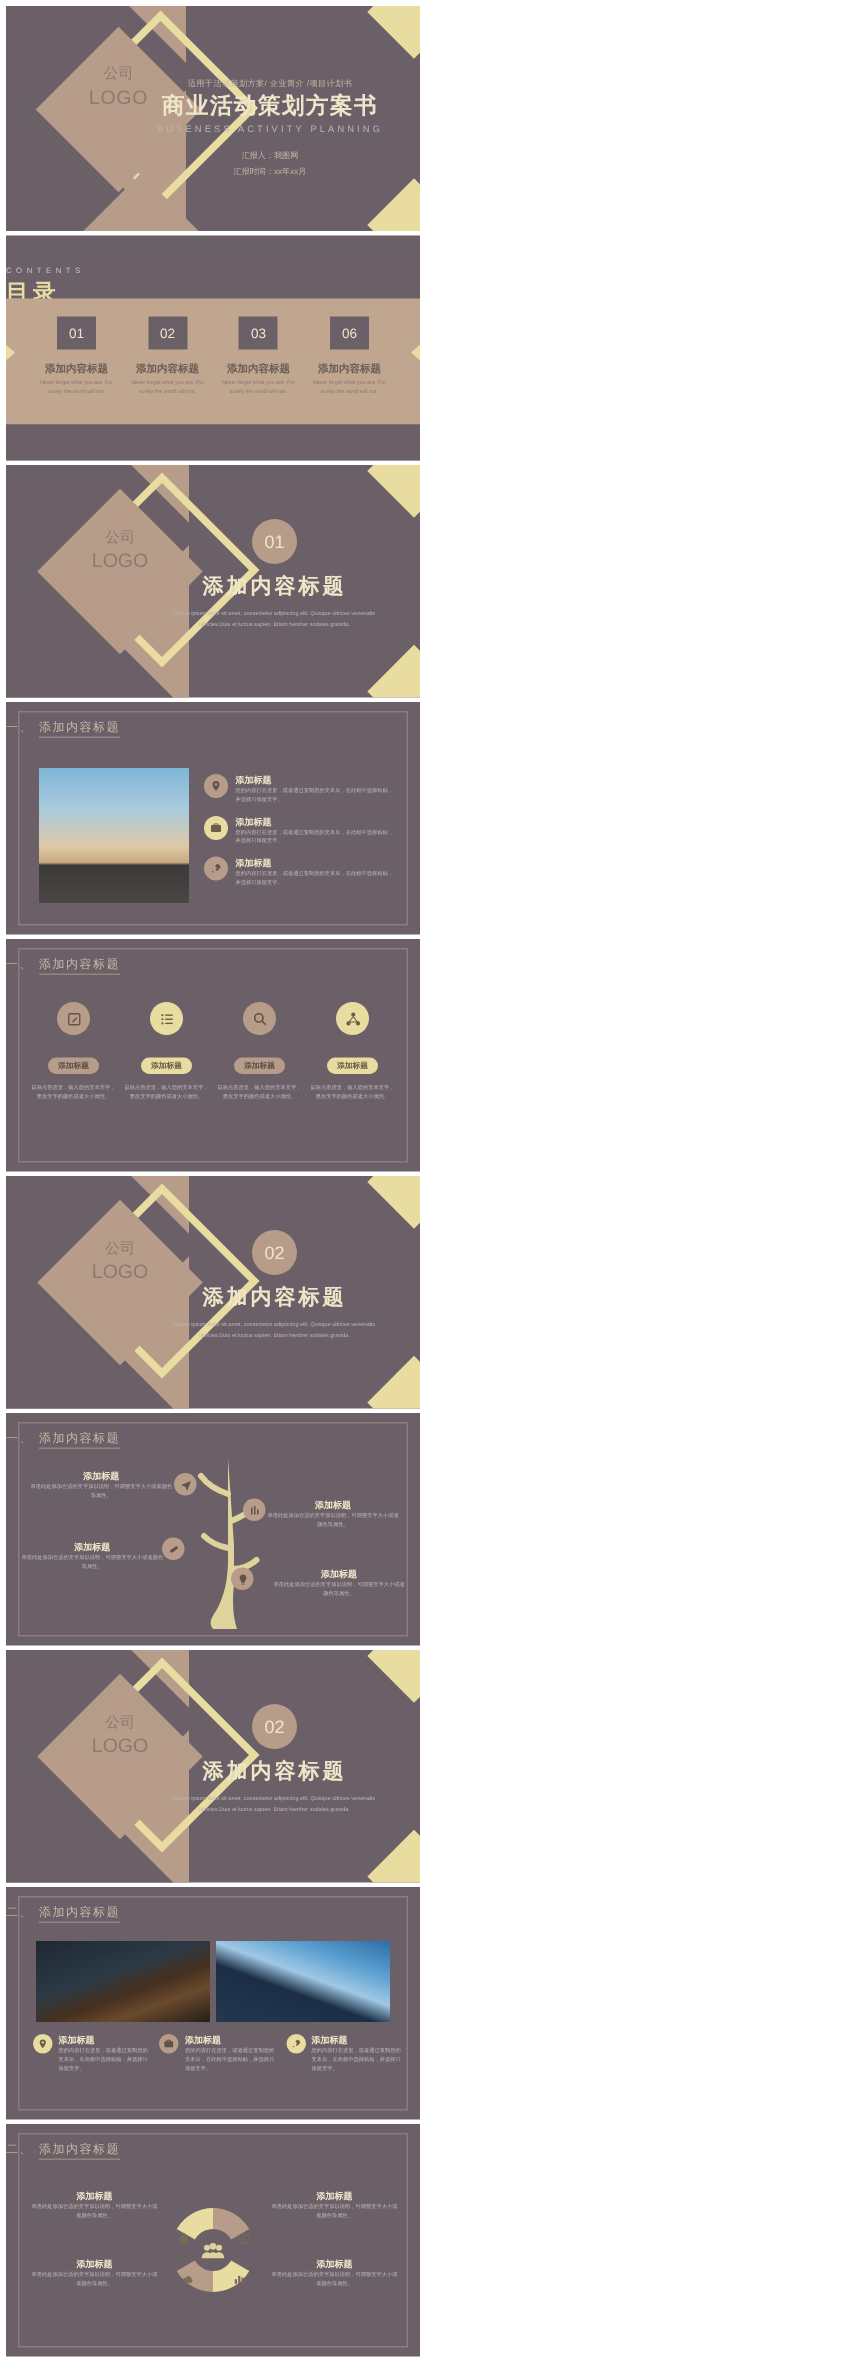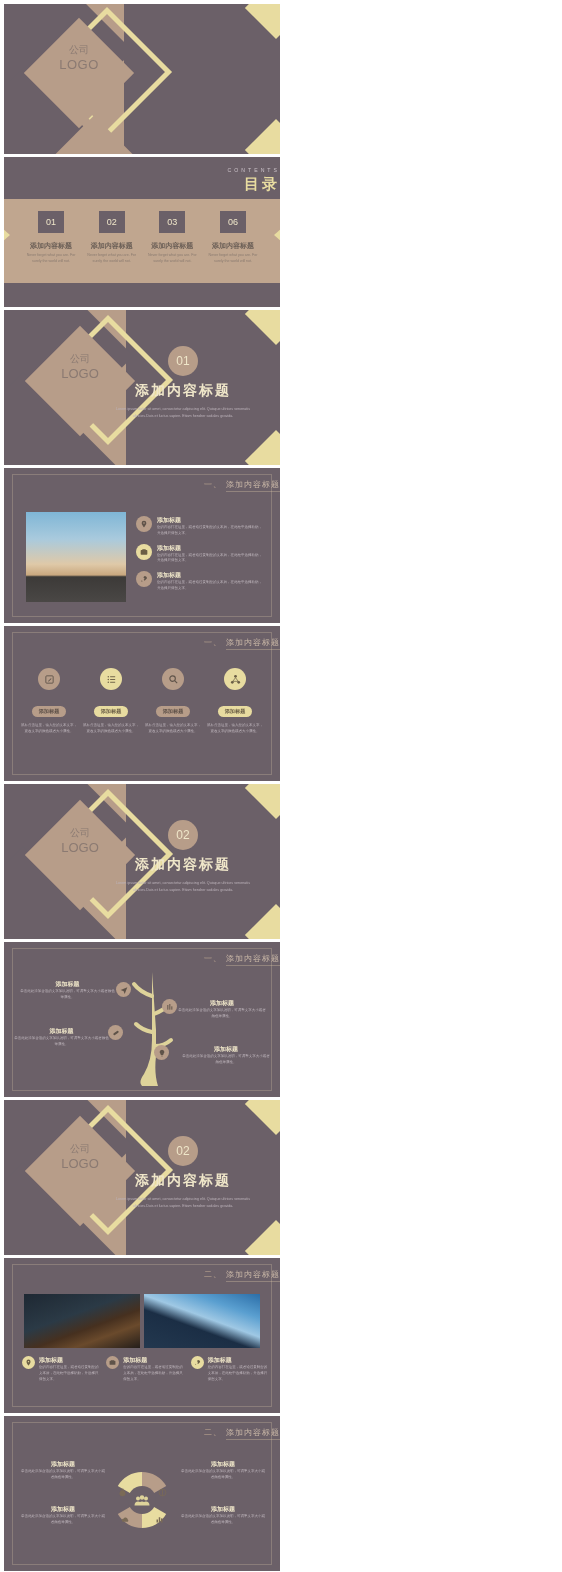--- a/index.html
+++ b/index.html
@@ -22,21 +22,21 @@
   }
   .sheet{width:562px;height:1572px;position:relative;background:#fff;padding:4px 4px 4px 4px;}
   .grid{display:flex;flex-wrap:wrap;gap:3px;}
   .slide{
     width:276px;height:155px;position:relative;overflow:hidden;
     background:var(--dark);
   }
   .slide.tall{height:150px;}
   
   .frame{position:absolute;left:8px;top:6px;right:8px;bottom:6px;border:1px solid rgba(220,200,170,.28);}
-  .ttl{position:absolute;top:11px;left:0;right:0;text-align:right;color:#cbb9a8;font-size:8px;letter-spacing:1px;}
+  .ttl{position:absolute;top:11px;left:0;right:0;text-align:left;color:#cbb9a8;font-size:8px;letter-spacing:1px;}
   .ttl .num{color:#c3ab95;margin-right:4px;}
   .ttl u{text-decoration:none;border-bottom:1px solid rgba(220,200,170,.35);padding-bottom:2px;}
   
   .cover{background:var(--dark);}
   .cov-left{position:absolute;left:0;top:0;width:120px;height:100%;background:#b79d89;}
   .cov-dkdiamond{position:absolute;left:-52px;top:-28px;width:150px;height:150px;background:var(--dark);transform:rotate(45deg);}
   .cov-dkdiamond2{position:absolute;left:-50px;top:92px;width:140px;height:140px;background:var(--dark);transform:rotate(45deg);}
   .cov-gold-l{position:absolute;left:57px;top:22px;width:92px;height:92px;border:5px solid var(--gold);transform:rotate(45deg);}
   .cov-dm{position:absolute;left:36px;top:30px;width:78px;height:78px;background:#b79d89;transform:rotate(45deg);}
   .cov-logo{position:absolute;left:36px;top:40px;width:78px;text-align:center;color:#8b7a72;line-height:1.25;}
@@ -44,21 +44,21 @@
   .cov-logo .c2{font-size:13px;letter-spacing:.5px;}
   .cov-gold-tr{position:absolute;right:-18px;top:-18px;width:44px;height:44px;background:var(--gold);transform:rotate(45deg);}
   .cov-gold-br{position:absolute;right:-18px;bottom:-18px;width:44px;height:44px;background:var(--gold);transform:rotate(45deg);}
   .cov-tan-br{position:absolute;left:60px;bottom:-34px;width:60px;height:60px;background:#b79d89;transform:rotate(45deg);}
   .cov-txt{position:absolute;right:14px;top:48px;width:172px;text-align:center;}
   .cov-sub{font-size:5.4px;color:#cbb6a2;letter-spacing:.3px;margin-bottom:4px;}
   .cov-h1{font-size:15px;font-weight:bold;color:var(--cream);letter-spacing:1px;line-height:1.1;}
   .cov-en{font-size:6.2px;color:#bcb2ba;letter-spacing:2.1px;margin-top:3px;}
   .cov-meta{font-size:5.4px;color:#c9b6a4;margin-top:9px;line-height:2.1;}
   
-  .ct-top{position:absolute;left:0;top:1px;right:0;height:42px;background:var(--dark);text-align:right;}
+  .ct-top{position:absolute;left:0;top:12px;right:0;height:42px;background:var(--dark);text-align:left;}
   .ct-en{font-size:5.2px;color:#cbc2c9;letter-spacing:3px;padding-top:9px;}
   .ct-zh{font-size:15px;font-weight:bold;color:var(--gold);letter-spacing:3px;margin-top:2px;}
   .ct-mid{position:absolute;left:0;top:42px;right:0;height:84px;background:#c0a68f;}
   .ct-bot{position:absolute;left:0;top:126px;right:0;bottom:0;background:var(--dark);}
   .ct-arrowL{position:absolute;left:-10px;top:64px;width:0;height:0;border-top:14px solid transparent;border-bottom:14px solid transparent;border-left:16px solid var(--gold);}
   .ct-arrowR{position:absolute;right:-10px;top:64px;width:0;height:0;border-top:14px solid transparent;border-bottom:14px solid transparent;border-right:16px solid var(--gold);}
   .ct-items{position:absolute;left:18px;right:18px;top:54px;display:flex;justify-content:space-between;}
   .ct-item{width:58px;text-align:center;}
   .ct-box{width:26px;height:22px;margin:0 auto;background:var(--dark);color:var(--cream);font-size:9px;line-height:22px;}
   .ct-t{font-size:7px;color:#6a5e56;margin-top:8px;font-weight:bold;}
@@ -100,20 +100,29 @@
     <div class="cov-dkdiamond2"></div>
     <div class="cov-gold-l"></div>
     <div class="cov-dm"></div>
     <div class="cov-logo">
       <div class="c1">公司</div>
       <div class="c2">LOGO</div>
     </div>
     <div class="cov-gold-tr"></div>
     <div class="cov-gold-br"></div>
     <div class="cov-tan-br"></div>
+    <div class="cov-txt">
+      <div class="cov-sub">适用于活动策划方案/ 企业简介 /项目计划书</div>
+      <div class="cov-h1">商业活动策划方案书</div>
+      <div class="cov-en">BUSENESS ACTIVITY PLANNING</div>
+      <div class="cov-meta">
+        <div><span>汇报人：</span><span>我图网</span></div>
+        <div><span>汇报时间：</span><span>xx年xx月</span></div>
+      </div>
+    </div>
   </div>
 
   <div class="slide tall">
     <div class="ct-top">
       <div class="ct-en">CONTENTS</div>
       <div class="ct-zh">目录</div>
     </div>
     <div class="ct-mid"></div>
     <div class="ct-bot"></div>
     <div class="ct-arrowL"></div>

